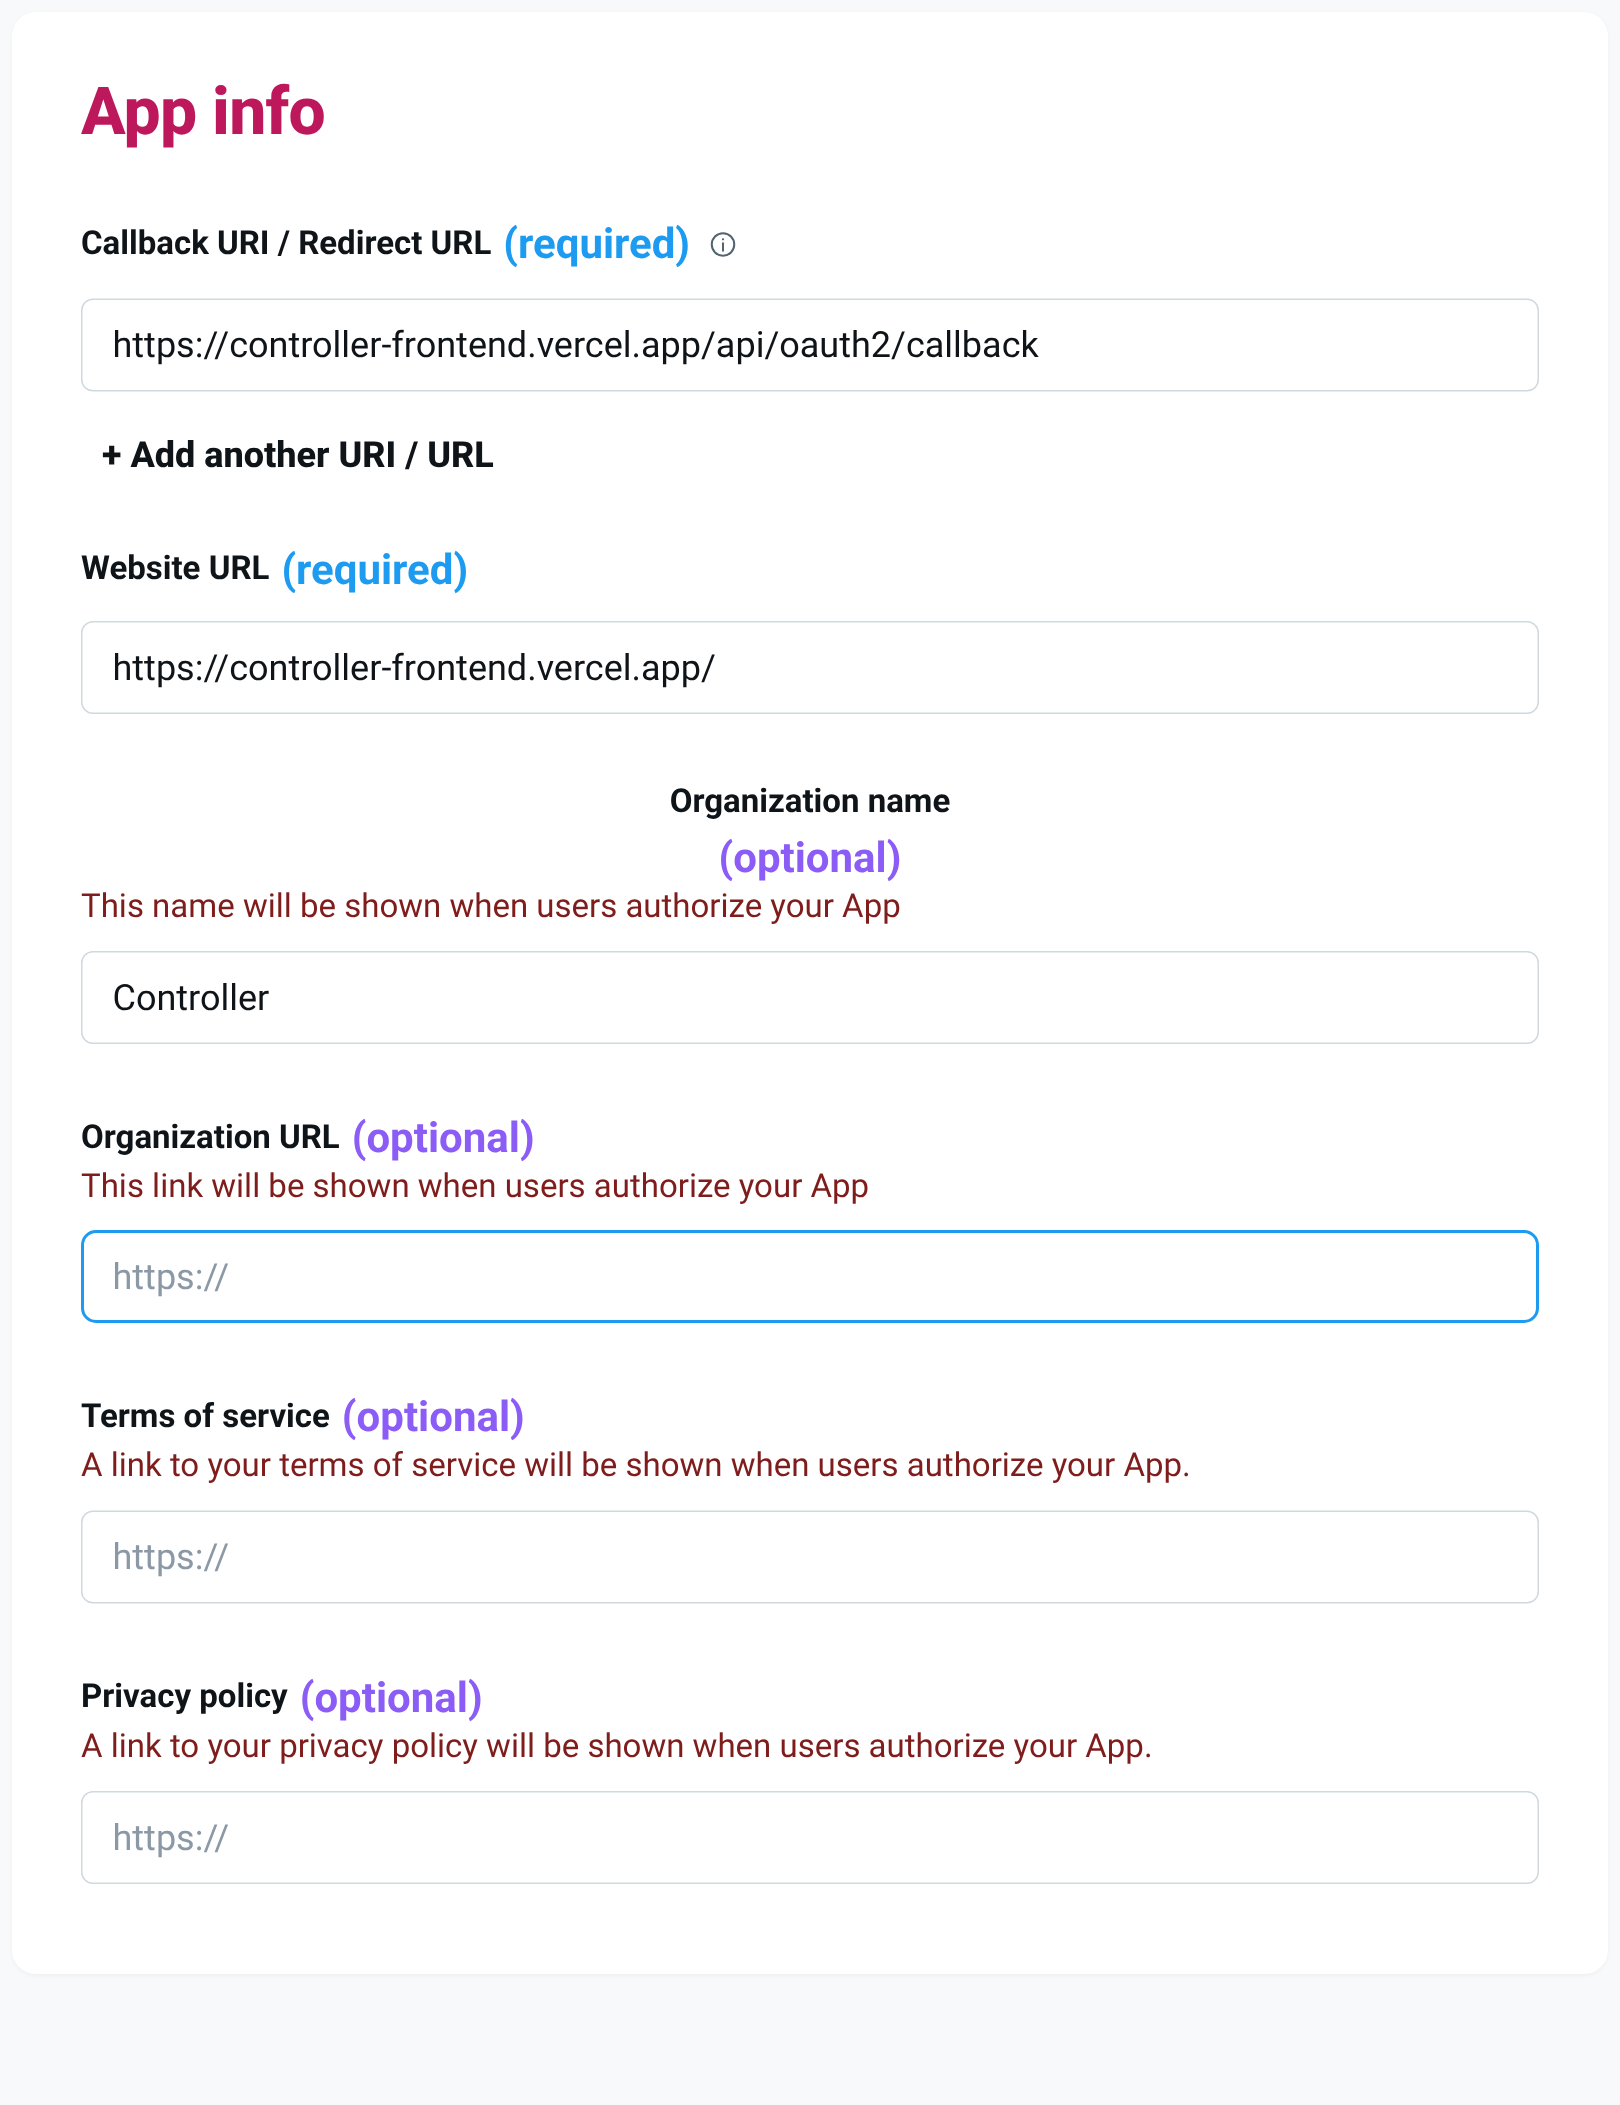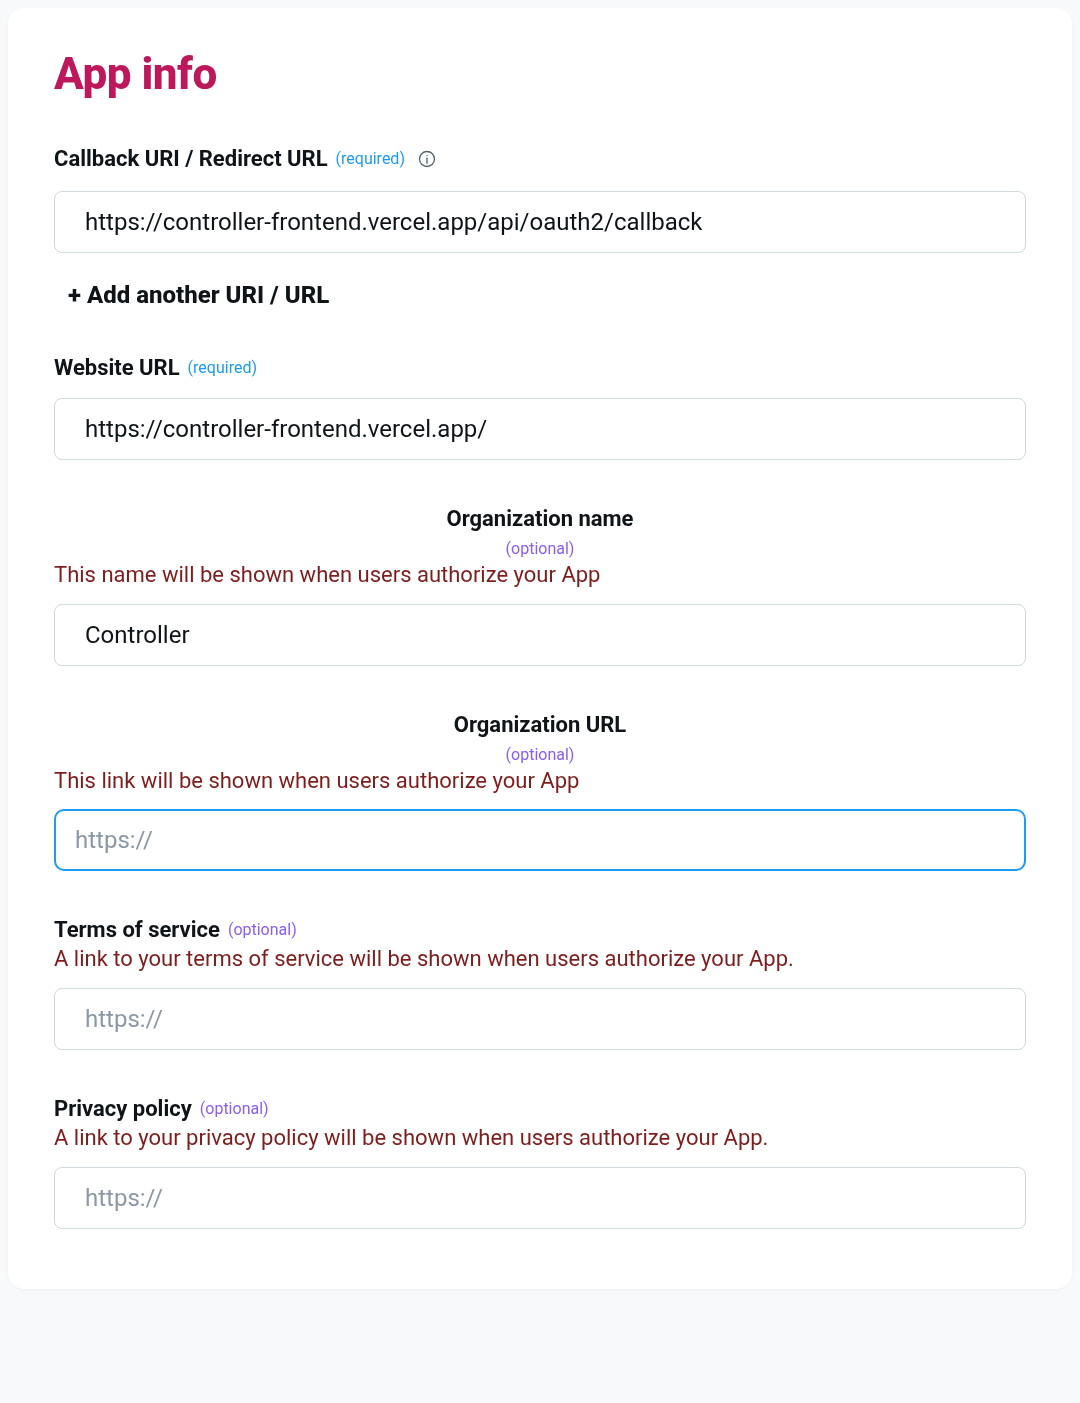--- a/index.html
+++ b/index.html
@@ -35,41 +35,41 @@
       align-items: center;
       gap: 8px;
       margin-bottom: 8px;
     }
     .label-main {
       font-size: 22px;
       font-weight: 700;
       color: #0f1419;
     }
     .label-tag {
-      font-size: 16px;
-      font-weight: 400;
+      font-size: 28px;
+      font-weight: 700;
     }
     .tag-required {
       color: #1d9bf0;
     }
     .tag-optional {
       color: #8b5cf6;
     }
     .helper-text {
       font-size: 22px;
       color: #7f1d1d;
       margin-top: 2px;
       margin-bottom: 14px;
       line-height: 1.35;
     }
     .text-input {
       width: 100%;
       font-size: 24px;
       color: #0f1419;
-      padding: 16px 30px;
+      padding: 16px 20px;
       border: 1px solid #cfd9de;
       border-radius: 8px;
       outline: none;
       font-family: inherit;
       background: #ffffff;
     }
     .text-input::placeholder {
       color: #8b98a5;
     }
     .text-input.focused {
@@ -151,21 +151,21 @@
   <div class="form-group">
     <div class="label-row" style="margin-bottom:2px;flex-direction:column;">
       <span class="label-main">Organization name</span>
       <span class="label-tag tag-optional">(optional)</span>
     </div>
     <div class="helper-text">This name will be shown when users authorize your App</div>
     <input type="text" class="text-input" value="Controller" style="">
   </div>
 
   <div class="form-group">
-    <div class="label-row" style="margin-bottom:2px;flex-direction:column;">
+    <div class="label-row" style="margin-bottom:2px;">
       <span class="label-main">Organization URL</span>
       <span class="label-tag tag-optional">(optional)</span>
     </div>
     <div class="helper-text">This link will be shown when users authorize your App</div>
     <input type="text" class="text-input focused" placeholder="https://" style="">
   </div>
 
   <div class="form-group">
     <div class="label-row" style="margin-bottom:2px;">
       <span class="label-main">Terms of service</span>

